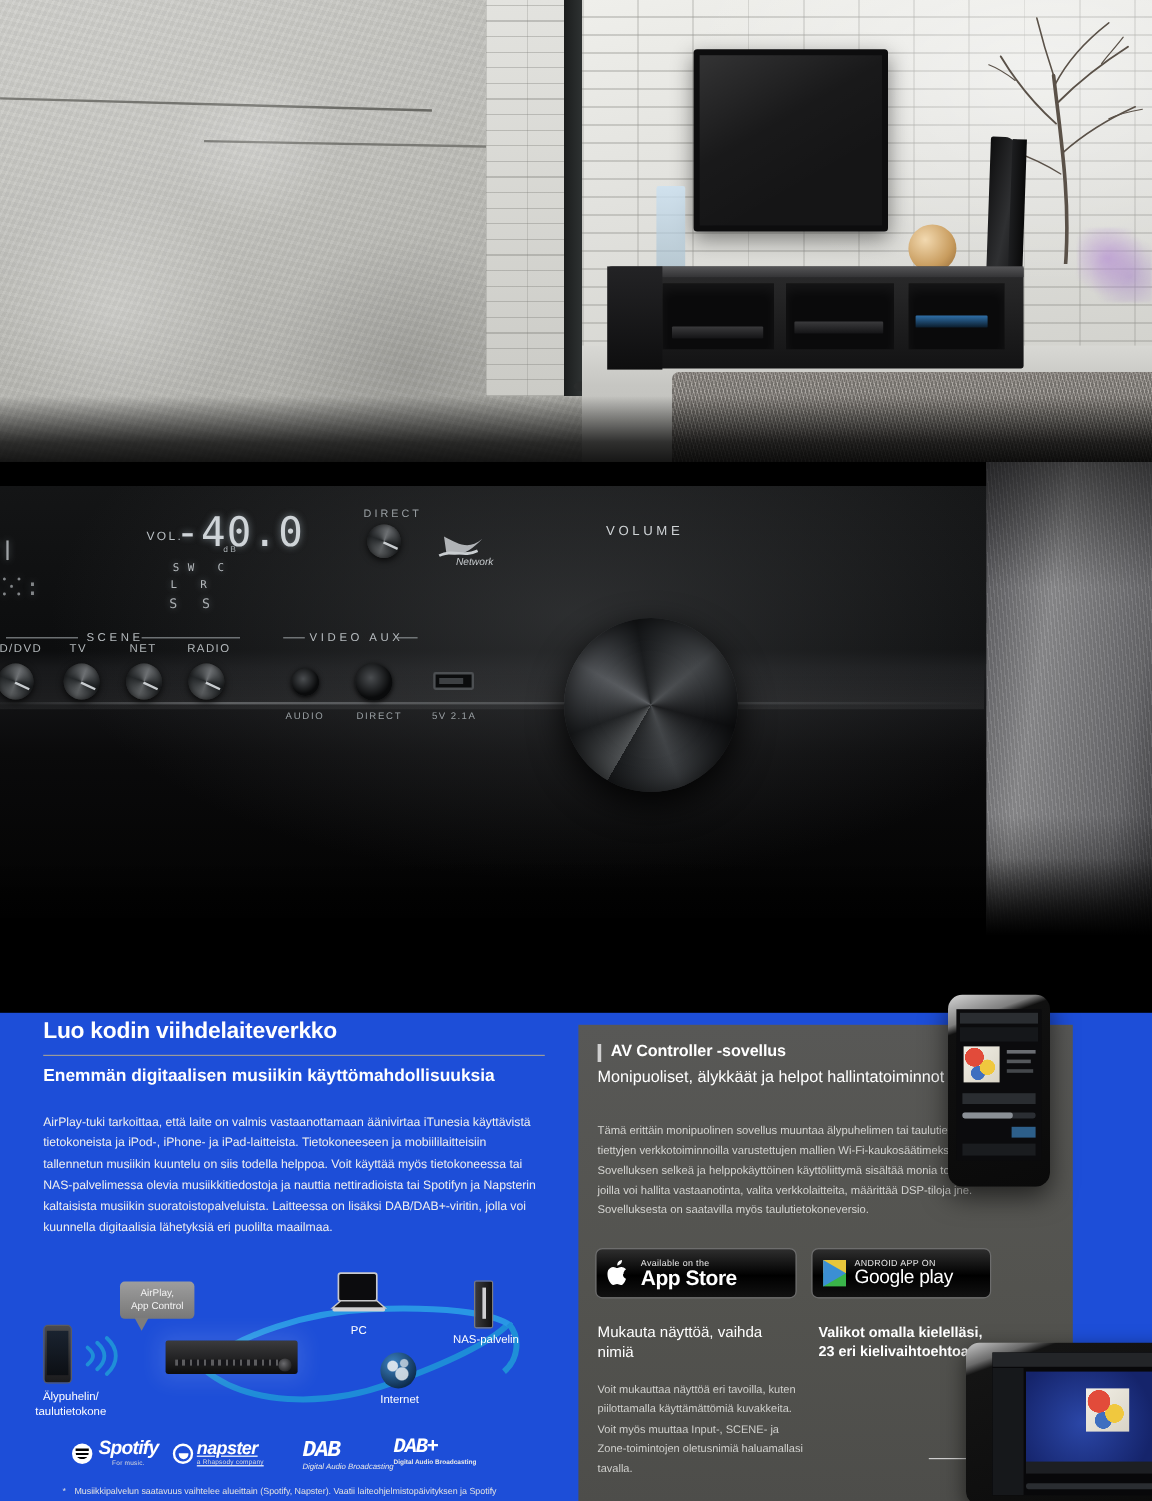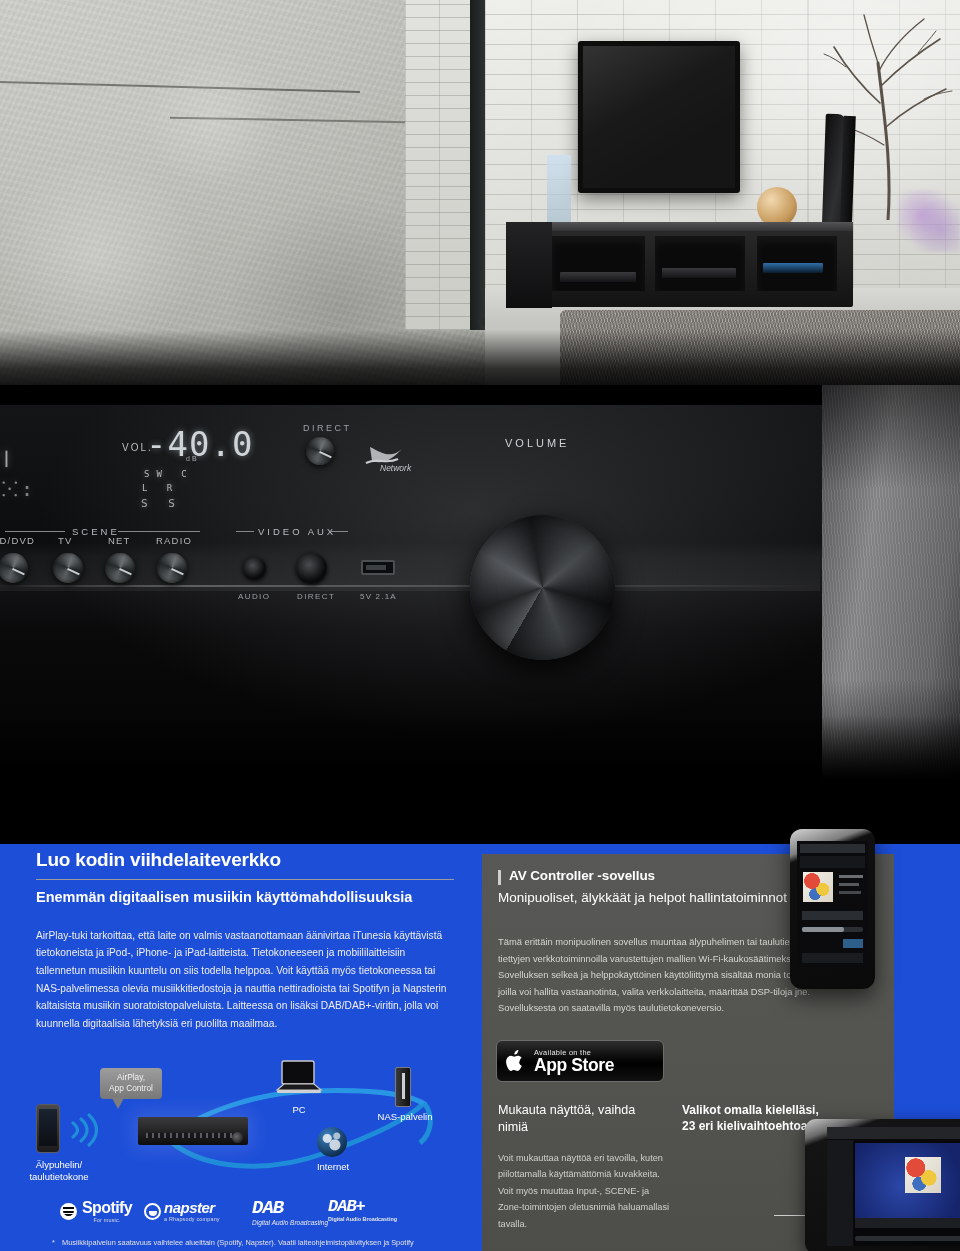--- a/index.html
+++ b/index.html
@@ -362,26 +362,26 @@
     </div>
     <div class="dg-label" style="left:254px;top:55px;width:50px;">PC</div>
     <div class="dg-label" style="left:340px;top:62px;width:90px;">NAS-palvelin</div>
     <div class="dg-label" style="left:282px;top:112px;width:62px;">Internet</div>
   </div>
 
   <div class="logos">
     <div class="lg" style="left:0;top:4px;">
       <div class="spotify-mark"></div>
       <div style="margin-left:5px;">
-        <div style="font-size:16px;font-weight:bold;letter-spacing:-.6px;line-height:1;">Spotify</div>
+        <div style="font-size:16px;font-weight:bold;letter-spacing:-.6px;line-height:1;font-style:italic;">Spotify</div>
         <div class="tiny-cap" style="text-align:center;margin-top:1px;">For music.</div>
       </div>
     </div>
 
-    <div class="lg" style="left:84px;top:4px;">
+    <div class="lg" style="left:84px;top:4px;text-decoration:underline;">
       <div class="nap-mark"></div>
       <div style="margin-left:3px;">
         <div style="font-size:15px;font-weight:bold;font-style:italic;letter-spacing:-.5px;line-height:1;">napster</div>
         <div class="tiny-cap" style="text-align:right;margin-top:1px;">a Rhapsody company</div>
       </div>
     </div>
 
     <div class="lg" style="left:192px;top:1px;display:block;">
       <div class="dab-box">DAB</div>
       <div class="dab-sub">Digital Audio Broadcasting</div>
@@ -410,20 +410,27 @@
           <svg width="20" height="24" viewBox="0 0 20 24">
             <path d="M13.6 12.6c0-2.5 2-3.7 2.1-3.8-1.2-1.7-3-1.9-3.6-2-1.6-.2-3 .9-3.8.9s-2-.9-3.3-.9C3.3 6.9 1.7 7.9.9 9.4c-1.7 3-.4 7.5 1.2 10 .8 1.2 1.8 2.5 3 2.5 1.2-.1 1.7-.8 3.1-.8s1.9.8 3.2.8 2.2-1.2 3-2.4c.9-1.4 1.3-2.7 1.3-2.8-.1 0-2.5-1-2.6-3.8zM11.3 4.2c.7-.8 1.1-2 1-3.2-1 0-2.2.7-2.9 1.5-.6.7-1.2 1.9-1 3 1.1.1 2.2-.5 2.9-1.3z" fill="#fff"></path>
           </svg>
         </div>
         <div>
           <div class="badge-l1">Available on the</div>
           <div class="badge-l2">App Store</div>
         </div>
       </div>
 
+      <div class="badge badge-google">
+        <div class="gp-tri"></div>
+        <div>
+          <div class="badge-l1">ANDROID APP ON</div>
+          <div class="badge-l2b">Google play</div>
+        </div>
+      </div>
     </div>
 
     <h4 class="r-sub2" style="left:16px;top:248px;width:170px;">Mukauta näyttöä, vaihda nimiä</h4>
     <p class="r-body2" style="left:16px;top:296px;width:172px;">Voit mukauttaa näyttöä eri tavoilla, kuten piilottamalla käyttämättömiä kuvakkeita. Voit myös muuttaa Input-, SCENE- ja Zone-toimintojen oletusnimiä haluamallasi tavalla.</p>
 
     <h4 class="r-sub2" style="left:200px;top:248px;width:175px;font-weight:bold;font-size:12px;">
       <span>Valikot omalla kielelläsi,</span><br>
       <span>23 eri kielivaihtoehtoa</span>
     </h4>
     <div class="lead" style="left:350px;top:277px;width:68px;"></div>

